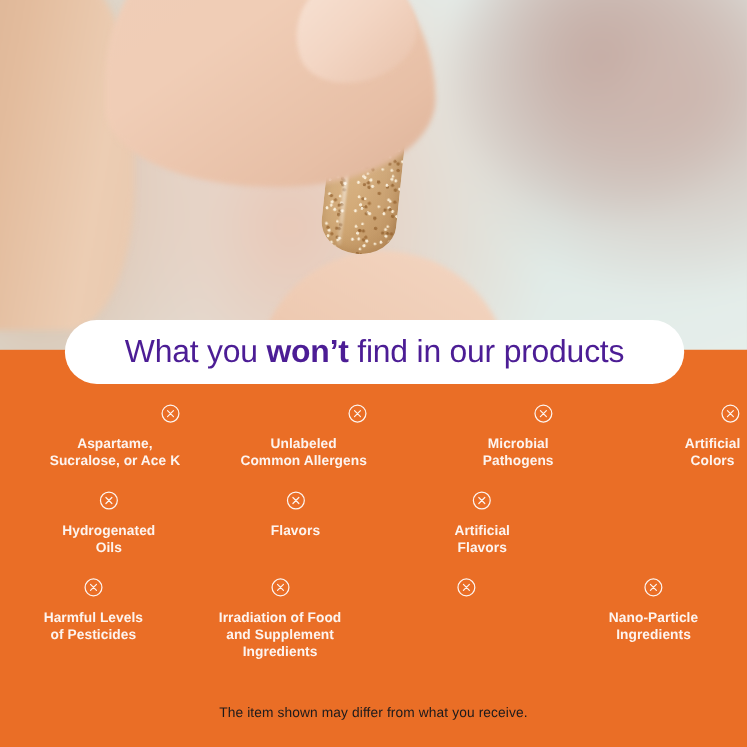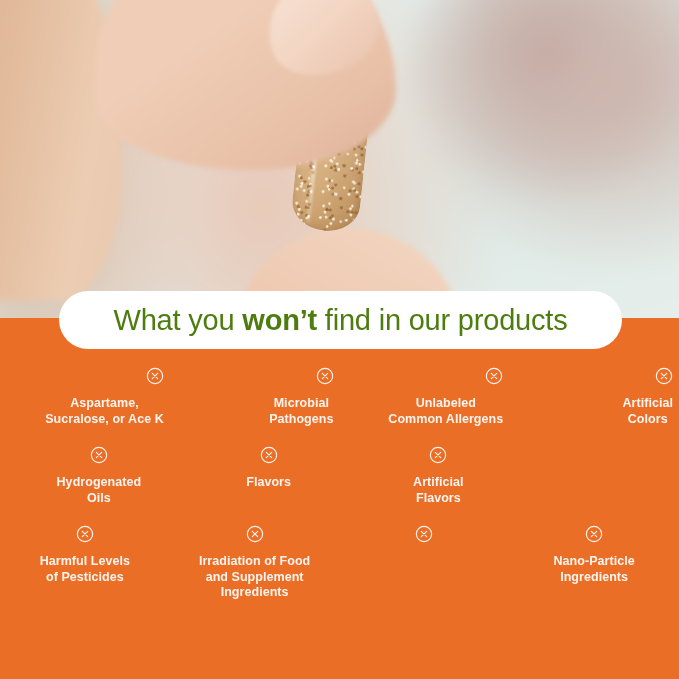--- a/index.html
+++ b/index.html
@@ -161,21 +161,21 @@
     width: 563px;
     height: 58px;
     background: #ffffff;
     border-radius: 29px;
     display: flex;
     align-items: center;
     justify-content: center;
     z-index: 5;
   }
   .title-text {
-    color: #4d7c0f;
+    color: #4c1d95;
     font-size: 29px;
     letter-spacing: -0.2px;
     white-space: nowrap;
     line-height: 1;
   }
   .title-text .bold {
     font-weight: 700;
   }
 
   
@@ -258,30 +258,30 @@
         <path d="M8.4 8.4 L15.6 15.6 M15.6 8.4 L8.4 15.6" stroke="#fdf4ef" stroke-width="1.5" stroke-linecap="round"></path>
       </svg>
       <div class="label">Aspartame,
 Sucralose, or Ace K</div>
     </div>
     <div class="cell">
       <svg class="xicon" viewBox="0 0 24 24">
         <circle cx="12" cy="12" r="10.2" fill="none" stroke="#fdf4ef" stroke-width="1.5"></circle>
         <path d="M8.4 8.4 L15.6 15.6 M15.6 8.4 L8.4 15.6" stroke="#fdf4ef" stroke-width="1.5" stroke-linecap="round"></path>
       </svg>
+      <div class="label">Unlabeled
+Common Allergens</div>
+    </div>
+    <div class="cell">
+      <svg class="xicon" viewBox="0 0 24 24">
+        <circle cx="12" cy="12" r="10.2" fill="none" stroke="#fdf4ef" stroke-width="1.5"></circle>
+        <path d="M8.4 8.4 L15.6 15.6 M15.6 8.4 L8.4 15.6" stroke="#fdf4ef" stroke-width="1.5" stroke-linecap="round"></path>
+      </svg>
       <div class="label">Microbial
 Pathogens</div>
-    </div>
-    <div class="cell">
-      <svg class="xicon" viewBox="0 0 24 24">
-        <circle cx="12" cy="12" r="10.2" fill="none" stroke="#fdf4ef" stroke-width="1.5"></circle>
-        <path d="M8.4 8.4 L15.6 15.6 M15.6 8.4 L8.4 15.6" stroke="#fdf4ef" stroke-width="1.5" stroke-linecap="round"></path>
-      </svg>
-      <div class="label">Unlabeled
-Common Allergens</div>
     </div>
     <div class="cell">
       <svg class="xicon" viewBox="0 0 24 24">
         <circle cx="12" cy="12" r="10.2" fill="none" stroke="#fdf4ef" stroke-width="1.5"></circle>
         <path d="M8.4 8.4 L15.6 15.6 M15.6 8.4 L8.4 15.6" stroke="#fdf4ef" stroke-width="1.5" stroke-linecap="round"></path>
       </svg>
       <div class="label">Artificial
 Colors</div>
     </div>
   </div>
@@ -339,14 +339,17 @@
     <div class="cell">
       <svg class="xicon" viewBox="0 0 24 24">
         <circle cx="12" cy="12" r="10.2" fill="none" stroke="#fdf4ef" stroke-width="1.5"></circle>
         <path d="M8.4 8.4 L15.6 15.6 M15.6 8.4 L8.4 15.6" stroke="#fdf4ef" stroke-width="1.5" stroke-linecap="round"></path>
       </svg>
       <div class="label">Nano-Particle
 Ingredients</div>
     </div>
   </div>
 
+  <div class="footer">
+    <span class="footer-text">The item shown may differ from what you receive.</span>
+  </div>
 
 </div>
 
 </body></html>

